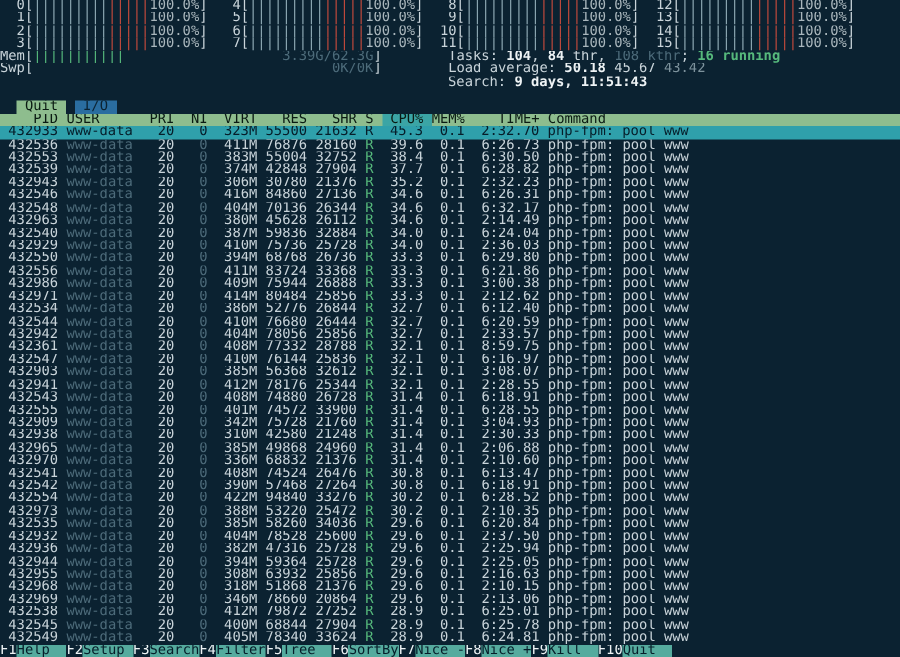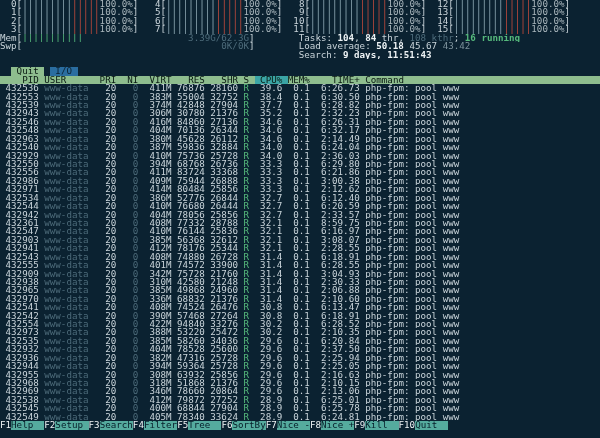--- a/index.html
+++ b/index.html
@@ -18,20 +18,21 @@
       <div class="line"><span style="color: rgb(201, 212, 218);">  2[</span><span style="color: rgb(140, 167, 178);">|||||||||</span><span style="color: rgb(192, 74, 60);">|||||</span><span style="color: rgb(169, 182, 188);">100.0%</span><span style="color: rgb(201, 212, 218);">]</span><span> </span><span style="color: rgb(201, 212, 218);">  6[</span><span style="color: rgb(140, 167, 178);">|||||||||</span><span style="color: rgb(192, 74, 60);">|||||</span><span style="color: rgb(169, 182, 188);">100.0%</span><span style="color: rgb(201, 212, 218);">]</span><span> </span><span style="color: rgb(201, 212, 218);"> 10[</span><span style="color: rgb(140, 167, 178);">|||||||||</span><span style="color: rgb(192, 74, 60);">|||||</span><span style="color: rgb(169, 182, 188);">100.0%</span><span style="color: rgb(201, 212, 218);">]</span><span> </span><span style="color: rgb(201, 212, 218);"> 14[</span><span style="color: rgb(140, 167, 178);">|||||||||</span><span style="color: rgb(192, 74, 60);">|||||</span><span style="color: rgb(169, 182, 188);">100.0%</span><span style="color: rgb(201, 212, 218);">]</span></div>
       <div class="line"><span style="color: rgb(201, 212, 218);">  3[</span><span style="color: rgb(140, 167, 178);">|||||||||</span><span style="color: rgb(192, 74, 60);">|||||</span><span style="color: rgb(169, 182, 188);">100.0%</span><span style="color: rgb(201, 212, 218);">]</span><span> </span><span style="color: rgb(201, 212, 218);">  7[</span><span style="color: rgb(140, 167, 178);">|||||||||</span><span style="color: rgb(192, 74, 60);">|||||</span><span style="color: rgb(169, 182, 188);">100.0%</span><span style="color: rgb(201, 212, 218);">]</span><span> </span><span style="color: rgb(201, 212, 218);"> 11[</span><span style="color: rgb(140, 167, 178);">|||||||||</span><span style="color: rgb(192, 74, 60);">|||||</span><span style="color: rgb(169, 182, 188);">100.0%</span><span style="color: rgb(201, 212, 218);">]</span><span> </span><span style="color: rgb(201, 212, 218);"> 15[</span><span style="color: rgb(140, 167, 178);">|||||||||</span><span style="color: rgb(192, 74, 60);">|||||</span><span style="color: rgb(169, 182, 188);">100.0%</span><span style="color: rgb(201, 212, 218);">]</span></div>
       <div class="line"><span style="color: rgb(201, 212, 218);">Mem[</span><span style="color: rgb(86, 185, 124);">|||||||||||</span><span>                   </span><span style="color: rgb(77, 107, 122);">3.39G/62.3G</span><span style="color: rgb(201, 212, 218);">]</span><span>        </span><span style="color: rgb(201, 212, 218);">Tasks: </span><span style="color: rgb(238, 243, 245); font-weight: bold;">104</span><span style="color: rgb(201, 212, 218);">, </span><span style="color: rgb(238, 243, 245); font-weight: bold;">84</span><span style="color: rgb(201, 212, 218);"> thr, </span><span style="color: rgb(77, 107, 122);">108 kthr</span><span style="color: rgb(201, 212, 218);">; </span><span style="color: rgb(86, 185, 124); font-weight: bold;">16 running</span></div>
       <div class="line"><span style="color: rgb(201, 212, 218);">Swp[</span><span>                                    </span><span style="color: rgb(77, 107, 122);">0K/0K</span><span style="color: rgb(201, 212, 218);">]</span><span>        </span><span style="color: rgb(201, 212, 218);">Load average: </span><span style="color: rgb(238, 243, 245); font-weight: bold;">50.18 </span><span style="color: rgb(201, 212, 218);">45.67 </span><span style="color: rgb(125, 146, 156);">43.42</span></div>
       <div class="line"><span>                                                      </span><span style="color: rgb(201, 212, 218);">Search: </span><span style="color: rgb(238, 243, 245); font-weight: bold;">9 days, 11:51:43</span></div>
     </div>
   <div class="line" id="blankLine"></div>
   <div class="line" id="tabBar"><span>  </span><span style="color: rgb(10, 26, 18); background: rgb(142, 189, 142);"> Quit </span><span> </span><span style="color: rgb(11, 34, 49); background: rgb(42, 109, 160);"> I/O </span></div>
   <div class="line" id="colHdr" style="background: rgb(142, 189, 142); color: rgb(10, 26, 18);"><span style="color: rgb(10, 26, 18);">    PID </span><span style="color: rgb(10, 26, 18);">USER      </span><span style="color: rgb(10, 26, 18);">PRI </span><span style="color: rgb(10, 26, 18);"> NI </span><span style="color: rgb(10, 26, 18);"> VIRT </span><span style="color: rgb(10, 26, 18);">  RES </span><span style="color: rgb(10, 26, 18);">  SHR </span><span style="color: rgb(10, 26, 18);">S </span><span style="color: rgb(10, 26, 18); background: rgb(59, 165, 165);"> CPU% </span><span style="color: rgb(10, 26, 18);">MEM% </span><span style="color: rgb(10, 26, 18);">   TIME+ </span><span style="color: rgb(10, 26, 18);">Command</span><span>                              </span></div>
   <div id="rows">
+      <div class="line" style="background: rgb(47, 160, 171);"><span style="color: rgb(6, 29, 41);"> 432933 www-data   20   0  323M 55500 21632 R  45.3  0.1  2:32.70 php-fpm: pool www                         </span></div>
       <div class="line"><span style="color: rgb(201, 212, 218);"> 432536 </span><span style="color: rgb(77, 107, 122);">www-data  </span><span style="color: rgb(201, 212, 218);"> 20 </span><span style="color: rgb(77, 107, 122);">  0 </span><span style="color: rgb(201, 212, 218);"> 411M </span><span style="color: rgb(201, 212, 218);">76876 </span><span style="color: rgb(201, 212, 218);">28160 </span><span style="color: rgb(86, 185, 124);">R </span><span style="color: rgb(201, 212, 218);"> 39.6 </span><span style="color: rgb(201, 212, 218);"> 0.1 </span><span style="color: rgb(201, 212, 218);"> 6:26.73 </span><span style="color: rgb(201, 212, 218);">php-fpm: pool www</span></div>
       <div class="line"><span style="color: rgb(201, 212, 218);"> 432553 </span><span style="color: rgb(77, 107, 122);">www-data  </span><span style="color: rgb(201, 212, 218);"> 20 </span><span style="color: rgb(77, 107, 122);">  0 </span><span style="color: rgb(201, 212, 218);"> 383M </span><span style="color: rgb(201, 212, 218);">55004 </span><span style="color: rgb(201, 212, 218);">32752 </span><span style="color: rgb(86, 185, 124);">R </span><span style="color: rgb(201, 212, 218);"> 38.4 </span><span style="color: rgb(201, 212, 218);"> 0.1 </span><span style="color: rgb(201, 212, 218);"> 6:30.50 </span><span style="color: rgb(201, 212, 218);">php-fpm: pool www</span></div>
       <div class="line"><span style="color: rgb(201, 212, 218);"> 432539 </span><span style="color: rgb(77, 107, 122);">www-data  </span><span style="color: rgb(201, 212, 218);"> 20 </span><span style="color: rgb(77, 107, 122);">  0 </span><span style="color: rgb(201, 212, 218);"> 374M </span><span style="color: rgb(201, 212, 218);">42848 </span><span style="color: rgb(201, 212, 218);">27904 </span><span style="color: rgb(86, 185, 124);">R </span><span style="color: rgb(201, 212, 218);"> 37.7 </span><span style="color: rgb(201, 212, 218);"> 0.1 </span><span style="color: rgb(201, 212, 218);"> 6:28.82 </span><span style="color: rgb(201, 212, 218);">php-fpm: pool www</span></div>
       <div class="line"><span style="color: rgb(201, 212, 218);"> 432943 </span><span style="color: rgb(77, 107, 122);">www-data  </span><span style="color: rgb(201, 212, 218);"> 20 </span><span style="color: rgb(77, 107, 122);">  0 </span><span style="color: rgb(201, 212, 218);"> 306M </span><span style="color: rgb(201, 212, 218);">30780 </span><span style="color: rgb(201, 212, 218);">21376 </span><span style="color: rgb(86, 185, 124);">R </span><span style="color: rgb(201, 212, 218);"> 35.2 </span><span style="color: rgb(201, 212, 218);"> 0.1 </span><span style="color: rgb(201, 212, 218);"> 2:32.23 </span><span style="color: rgb(201, 212, 218);">php-fpm: pool www</span></div>
       <div class="line"><span style="color: rgb(201, 212, 218);"> 432546 </span><span style="color: rgb(77, 107, 122);">www-data  </span><span style="color: rgb(201, 212, 218);"> 20 </span><span style="color: rgb(77, 107, 122);">  0 </span><span style="color: rgb(201, 212, 218);"> 416M </span><span style="color: rgb(201, 212, 218);">84860 </span><span style="color: rgb(201, 212, 218);">27136 </span><span style="color: rgb(86, 185, 124);">R </span><span style="color: rgb(201, 212, 218);"> 34.6 </span><span style="color: rgb(201, 212, 218);"> 0.1 </span><span style="color: rgb(201, 212, 218);"> 6:26.31 </span><span style="color: rgb(201, 212, 218);">php-fpm: pool www</span></div>
       <div class="line"><span style="color: rgb(201, 212, 218);"> 432548 </span><span style="color: rgb(77, 107, 122);">www-data  </span><span style="color: rgb(201, 212, 218);"> 20 </span><span style="color: rgb(77, 107, 122);">  0 </span><span style="color: rgb(201, 212, 218);"> 404M </span><span style="color: rgb(201, 212, 218);">70136 </span><span style="color: rgb(201, 212, 218);">26344 </span><span style="color: rgb(86, 185, 124);">R </span><span style="color: rgb(201, 212, 218);"> 34.6 </span><span style="color: rgb(201, 212, 218);"> 0.1 </span><span style="color: rgb(201, 212, 218);"> 6:32.17 </span><span style="color: rgb(201, 212, 218);">php-fpm: pool www</span></div>
       <div class="line"><span style="color: rgb(201, 212, 218);"> 432963 </span><span style="color: rgb(77, 107, 122);">www-data  </span><span style="color: rgb(201, 212, 218);"> 20 </span><span style="color: rgb(77, 107, 122);">  0 </span><span style="color: rgb(201, 212, 218);"> 380M </span><span style="color: rgb(201, 212, 218);">45628 </span><span style="color: rgb(201, 212, 218);">26112 </span><span style="color: rgb(86, 185, 124);">R </span><span style="color: rgb(201, 212, 218);"> 34.6 </span><span style="color: rgb(201, 212, 218);"> 0.1 </span><span style="color: rgb(201, 212, 218);"> 2:14.49 </span><span style="color: rgb(201, 212, 218);">php-fpm: pool www</span></div>
       <div class="line"><span style="color: rgb(201, 212, 218);"> 432540 </span><span style="color: rgb(77, 107, 122);">www-data  </span><span style="color: rgb(201, 212, 218);"> 20 </span><span style="color: rgb(77, 107, 122);">  0 </span><span style="color: rgb(201, 212, 218);"> 387M </span><span style="color: rgb(201, 212, 218);">59836 </span><span style="color: rgb(201, 212, 218);">32884 </span><span style="color: rgb(86, 185, 124);">R </span><span style="color: rgb(201, 212, 218);"> 34.0 </span><span style="color: rgb(201, 212, 218);"> 0.1 </span><span style="color: rgb(201, 212, 218);"> 6:24.04 </span><span style="color: rgb(201, 212, 218);">php-fpm: pool www</span></div>
       <div class="line"><span style="color: rgb(201, 212, 218);"> 432929 </span><span style="color: rgb(77, 107, 122);">www-data  </span><span style="color: rgb(201, 212, 218);"> 20 </span><span style="color: rgb(77, 107, 122);">  0 </span><span style="color: rgb(201, 212, 218);"> 410M </span><span style="color: rgb(201, 212, 218);">75736 </span><span style="color: rgb(201, 212, 218);">25728 </span><span style="color: rgb(86, 185, 124);">R </span><span style="color: rgb(201, 212, 218);"> 34.0 </span><span style="color: rgb(201, 212, 218);"> 0.1 </span><span style="color: rgb(201, 212, 218);"> 2:36.03 </span><span style="color: rgb(201, 212, 218);">php-fpm: pool www</span></div>
       <div class="line"><span style="color: rgb(201, 212, 218);"> 432550 </span><span style="color: rgb(77, 107, 122);">www-data  </span><span style="color: rgb(201, 212, 218);"> 20 </span><span style="color: rgb(77, 107, 122);">  0 </span><span style="color: rgb(201, 212, 218);"> 394M </span><span style="color: rgb(201, 212, 218);">68768 </span><span style="color: rgb(201, 212, 218);">26736 </span><span style="color: rgb(86, 185, 124);">R </span><span style="color: rgb(201, 212, 218);"> 33.3 </span><span style="color: rgb(201, 212, 218);"> 0.1 </span><span style="color: rgb(201, 212, 218);"> 6:29.80 </span><span style="color: rgb(201, 212, 218);">php-fpm: pool www</span></div>

